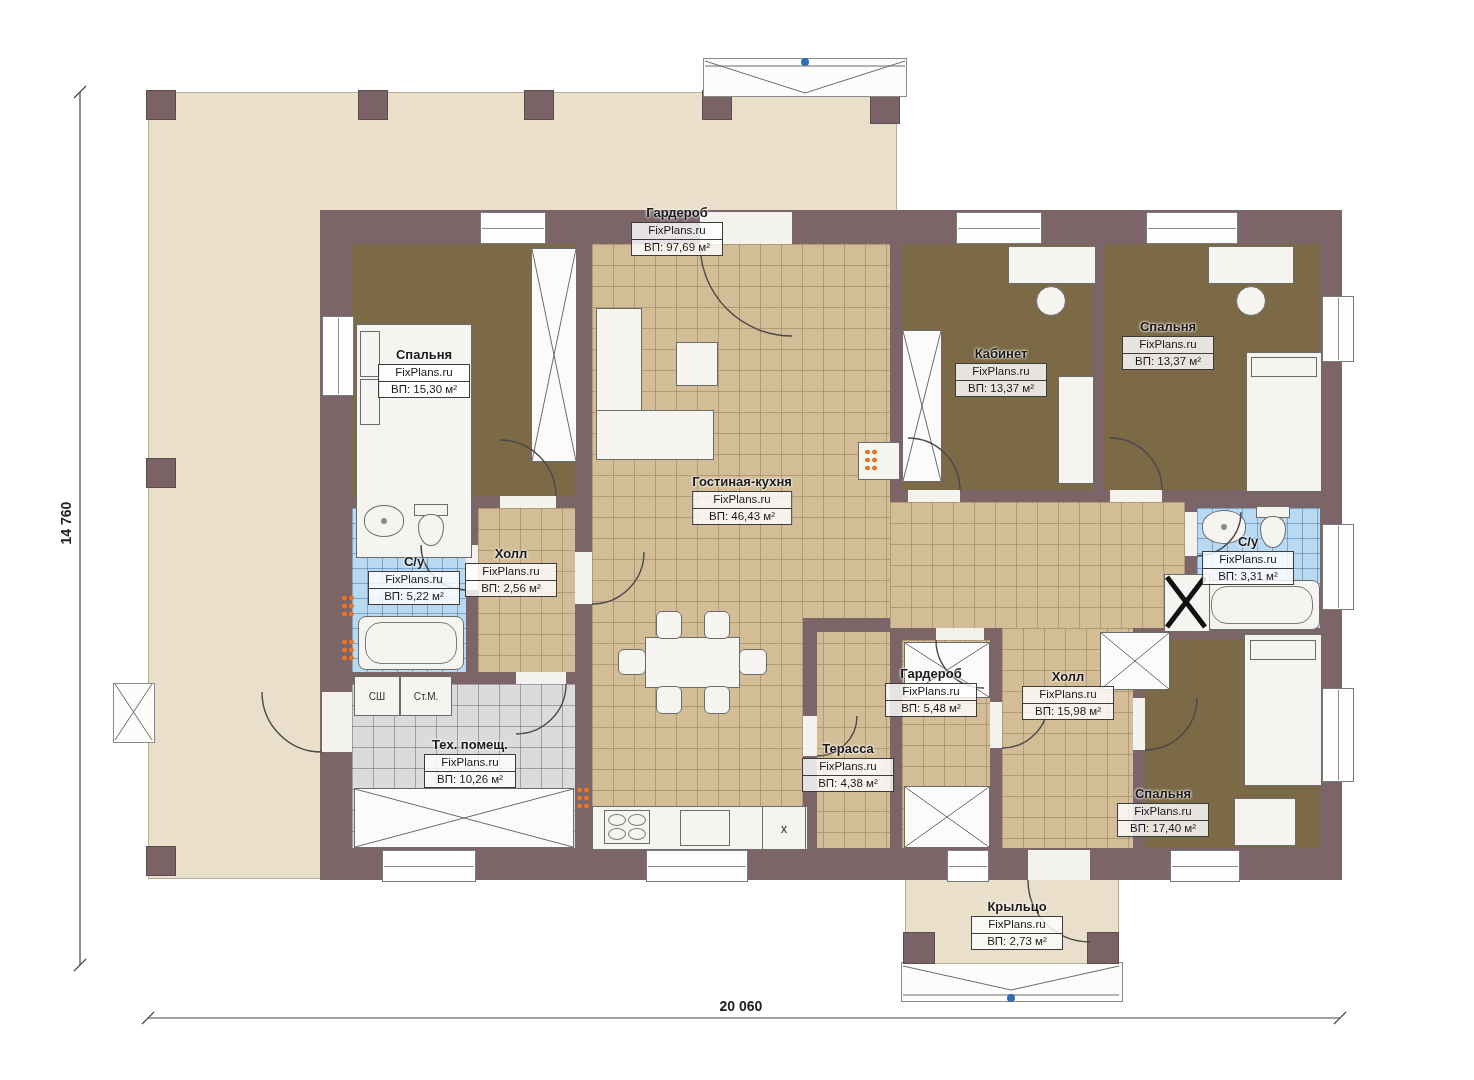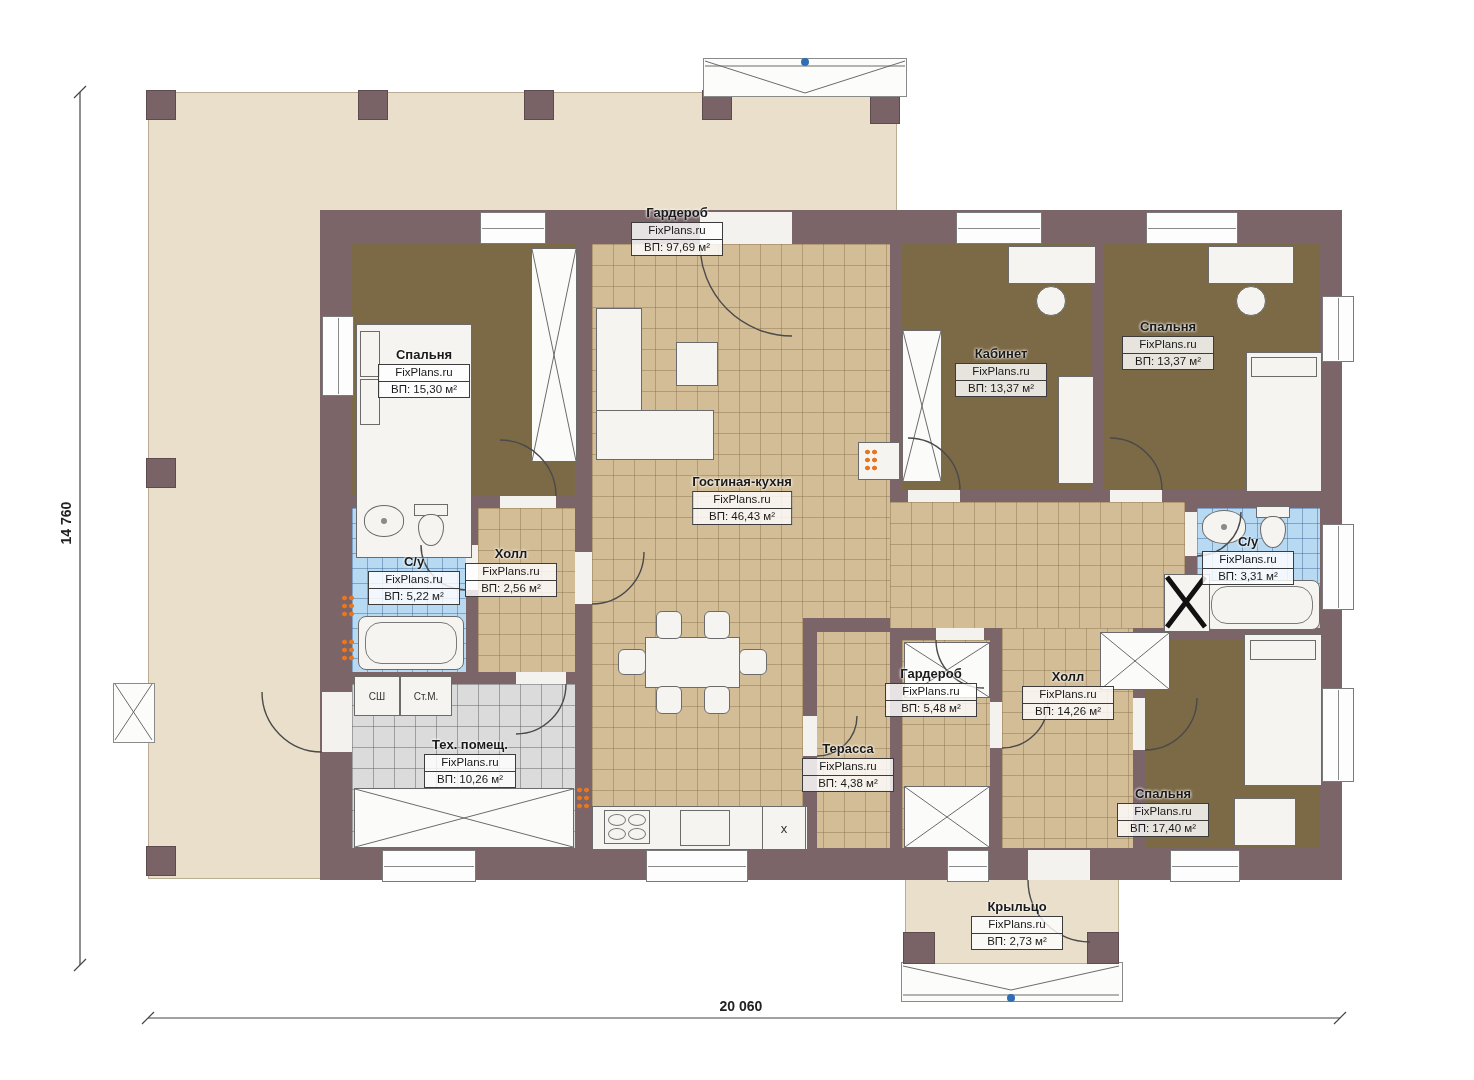--- a/index.html
+++ b/index.html
@@ -319,21 +319,21 @@
     <div class="ra">ВП: 3,31 м²</div>
   </div>
   <div class="room-label" style="left:931px;top:692px;">
     <div class="rn">Гардероб</div>
     <div class="rb">FixPlans.ru</div>
     <div class="ra">ВП: 5,48 м²</div>
   </div>
   <div class="room-label" style="left:1068px;top:695px;">
     <div class="rn">Холл</div>
     <div class="rb">FixPlans.ru</div>
-    <div class="ra">ВП: 14,26 м²</div>
+    <div class="ra">ВП: 15,98 м²</div>
   </div>
   <div class="room-label" style="left:848px;top:767px;">
     <div class="rn">Терасса</div>
     <div class="rb">FixPlans.ru</div>
     <div class="ra">ВП: 4,38 м²</div>
   </div>
   <div class="room-label" style="left:470px;top:763px;">
     <div class="rn">Тех. помещ.</div>
     <div class="rb">FixPlans.ru</div>
     <div class="ra">ВП: 10,26 м²</div>

